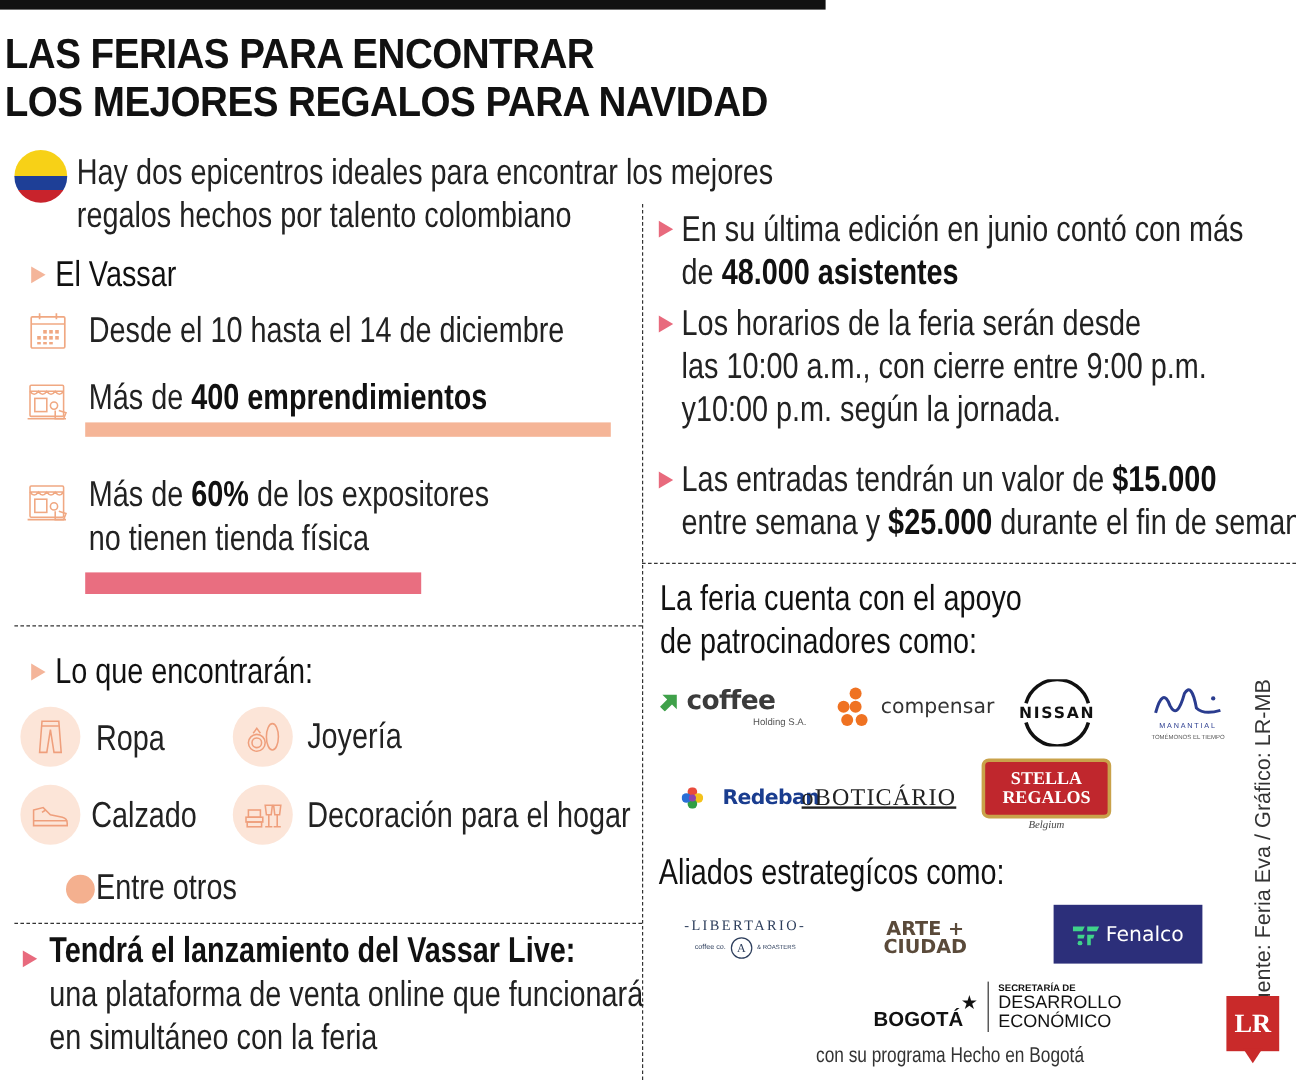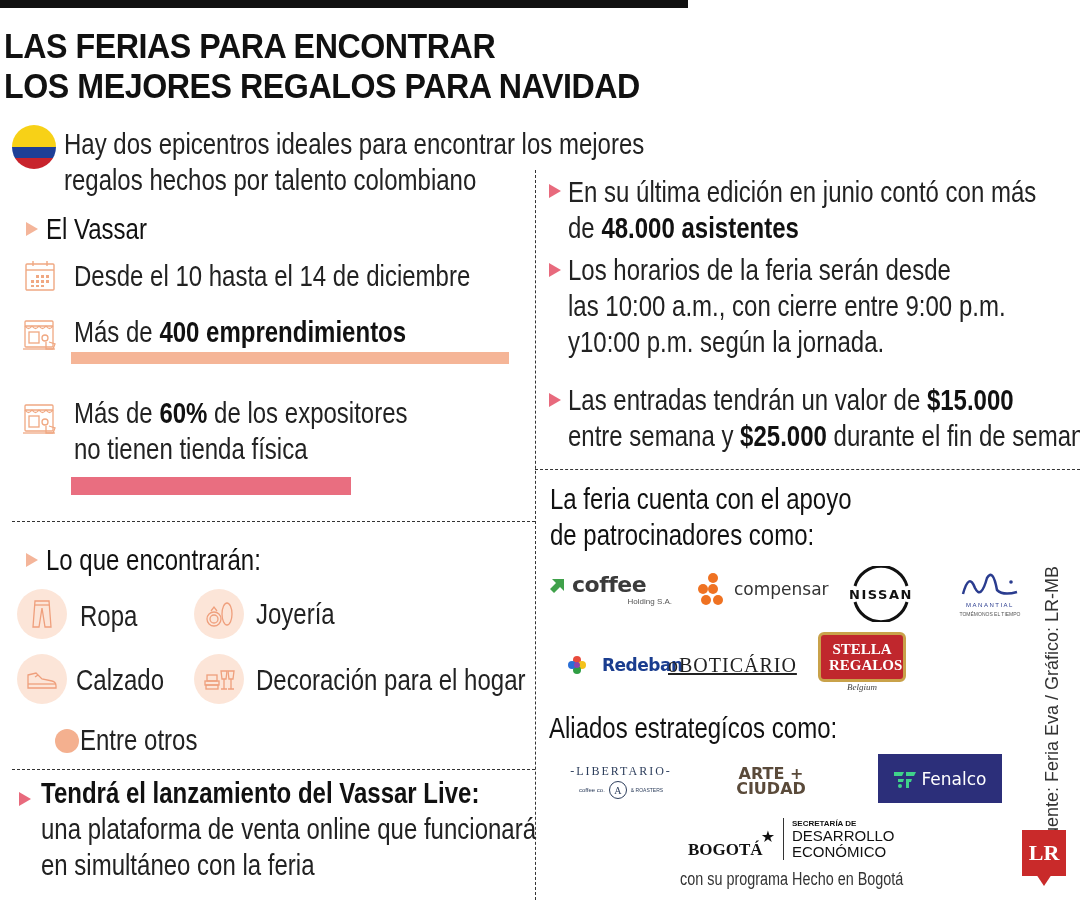--- a/index.html
+++ b/index.html
@@ -39,21 +39,21 @@
   .skandia { font-family: "DejaVu Sans", sans-serif; font-weight: bold; font-size: 22px; color: #3b3b3b; letter-spacing: -0.5px; }
   .skandia-sub { font-size: 8px; color: #555; font-family: "Liberation Sans", sans-serif; }
   .compensar { font-family: "DejaVu Sans", sans-serif; font-size: 17px; color: #333; }
   .nissan { font-family: "DejaVu Sans", sans-serif; font-weight: bold; font-size: 13px; letter-spacing: 1.5px; color: #111; }
   .redeban { font-family: "DejaVu Sans", sans-serif; font-weight: bold; font-size: 17px; color: #1a3d8f; letter-spacing: -0.5px; }
   .boticario { font-family: "Liberation Serif", serif; font-size: 20px; color: #222; letter-spacing: 1px; text-decoration: underline; }
   .stella { background: #c0272d; color: #fff; font-family: "Liberation Serif", serif; font-weight: bold; font-size: 15px; line-height: 16px; text-align: center; padding: 6px 8px; border: 3px solid #c9a24a; border-radius: 6px; }
   .fenalco { background: #2c2f7a; color: #fff; font-family: "DejaVu Sans", sans-serif; font-size: 17px; }
   .sde-small { font-size: 8px; font-weight: bold; color: #111; }
   .sde-big { font-size: 15px; font-weight: normal; color: #111; line-height: 16px; }
-  .bogota { font-family: Liberation Serif, serif; font-weight: bold; font-size: 17px; color: #111; }
+  .bogota { font-family: Liberation Sans, sans-serif; font-weight: bold; font-size: 17px; color: #111; margin-left: 40px; }
 
   .source { left: 1042px; top: 848px; transform: rotate(-90deg); transform-origin: left top; font-size: 18px; color: #333; white-space: nowrap; }
   .lr-badge { left: 1022px; top: 830px; width: 44px; height: 46px; background: #c92a2a; color: #fff; font-family: "Liberation Serif", serif; font-weight: bold; font-size: 22px; display: flex; align-items: center; justify-content: center; }
   .lr-tail { left: 1036px; top: 874px; width: 0; height: 0; border-left: 8px solid transparent; border-right: 8px solid transparent; border-top: 12px solid #c92a2a; }
 </style>
 </head>
 <body>
 
 <div class="abs topbar"></div>
 <div class="abs title">
@@ -249,21 +249,21 @@
       <circle cx="14" cy="9" r="4" fill="#f4c21b"></circle>
       <circle cx="9" cy="14" r="4" fill="#2f9e44"></circle>
       <circle cx="4" cy="9" r="4" fill="#2a6fd6"></circle>
       <circle cx="9" cy="9" r="3" fill="#8e44ad"></circle>
   </svg>
   <span class="redeban">Redeban</span>
 </div>
 
 <div class="abs boticario" style="left:668px; top:654px;">oBOTICÁRIO</div>
 
-<div class="abs" style="left:818px; top:632px; width:88px; text-align:center;">
+<div class="abs" style="left:818px; top:632px; width:108px; text-align:center;">
   <div class="stella">
     <div>STELLA</div>
     <div>REGALOS</div>
   </div>
   <div style="font-family:'Liberation Serif', serif; font-style:italic; font-size:9px; color:#444;">Belgium</div>
 </div>
 
 <div class="abs cond head" style="left:549px; top:710px; font-weight:normal; color:#111;">Aliados estrategícos como:</div>
 
 <div class="abs" style="left:566px; top:764px; width:110px; text-align:center;">

